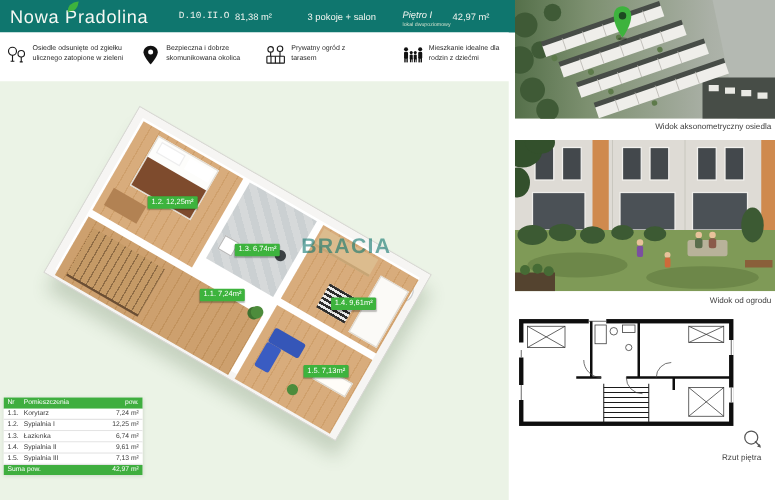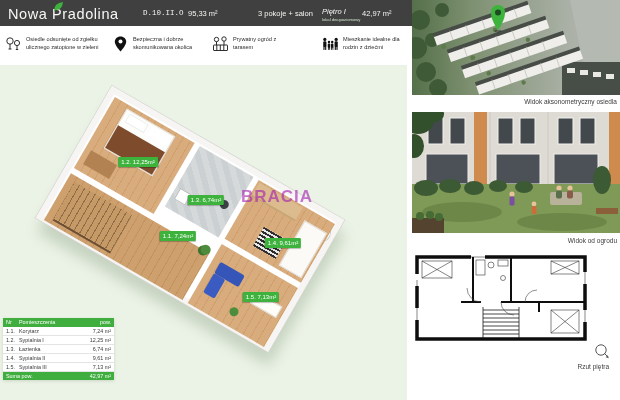--- a/index.html
+++ b/index.html
@@ -3,27 +3,27 @@
 <meta charset="utf-8">
 <style>
   * { margin:0; padding:0; box-sizing:border-box; }
   html,body { width:620px; height:400px; }
   body {
     position:relative; width:620px; height:400px; overflow:hidden;
     background:#ffffff; font-family:"Liberation Sans", sans-serif;
   }
 
   
-  .topbar { position:absolute; left:0; top:0; width:456px; height:26px; background:#404040; color:#fff; }
+  .topbar { position:absolute; left:0; top:0; width:456px; height:26px; background:#0f766e; color:#fff; }
   .logo-text { position:absolute; left:8px; top:6px; font-size:14.5px; letter-spacing:.6px; color:#f5f8f3; }
   .logo-leaf { position:absolute; left:52px; top:-3px; }
   .hdr-item { position:absolute; top:9px; font-size:7.5px; color:#f2f5f0; white-space:nowrap; }
   .hdr-id    { left:143px;font-family:Liberation Mono, monospace; }
   .hdr-area  { left:188px; }
-  .hdr-rooms { left:246px;margin-left:12px; }
+  .hdr-rooms { left:246px; }
   .hdr-floor { left:322px; top:7px;font-style:italic; }
   .hdr-floor-note { position:absolute; left:322px; top:16.5px; font-size:4.2px; color:#cfe0cc; white-space:nowrap; }
   .hdr-larea { left:362px; }
 
   
   .feature-bar { position:absolute; left:0; top:26px; width:407px; height:39px; background:#fff; }
   .feature { position:absolute; top:9px; display:flex; align-items:center; gap:4px; }
   .f1 { left:5px; }  .f2 { left:112px; }  .f3 { left:212px; }  .f4 { left:322px; }
   .feature .ftxt { font-size:5.6px; line-height:1.35; color:#2c2c2c; width:84px; }
   .f2 .ftxt { width:64px; } .f3 .ftxt { width:50px; } .f4 .ftxt { width:62px; }
@@ -64,21 +64,21 @@
   .plant15 { left:208px; top:124px; width:9px; height:9px; background:#4d8c3c; border-radius:50%; }
 
   .room-chip { position:absolute; transform:translate(-50%,-50%); background:#3db33d; color:#fff;
     font-size:6px; line-height:1; padding:2px 3px; border-radius:1px; white-space:nowrap; box-shadow:0 1px 1px rgba(0,0,0,.25); }
   .chip12 { left:138px; top:97px; }
   .chip13 { left:206px; top:135px; }
   .chip11 { left:178px; top:171px; }
   .chip14 { left:283px; top:178px; }
   .chip15 { left:261px; top:232px; }
   .watermark { position:absolute; left:277px; top:132px; transform:translate(-50%,-50%);
-    font-size:17px; font-weight:bold; letter-spacing:1px; color:#a21caf; opacity:.6; white-space:nowrap; }
+    font-size:17px; font-weight:bold; letter-spacing:1px; color:#0f766e; opacity:.6; white-space:nowrap; }
 
   
   .area-table { position:absolute; left:3px; top:253px; width:111px; font-size:5.4px; color:#3a3a3a;
     background:#fff; box-shadow:0 1px 3px rgba(60,80,55,.18); }
   .t-row { display:flex; align-items:center; height:9px; padding:0 3px; border-bottom:1px solid #e4e4e4; background:#fff; }
   .t-head, .t-foot { background:#3fae3f; color:#fff; height:8.5px; border-bottom:none; }
   .t-nr { width:13px; }
   .t-name { flex:1; }
   .t-area { width:28px; text-align:right; }
 
@@ -96,21 +96,21 @@
 <body>
 
 <div class="topbar">
   <span class="logo-text">Nowa Pradolina</span>
   <span class="logo-leaf">
     <svg width="13" height="9" viewBox="0 0 13 9">
         <path d="M2,9 Q2,1 11,0 Q10,8 4,8 Z" fill="#3db33d"></path>
       </svg>
   </span>
   <span class="hdr-item hdr-id">D.10.II.O</span>
-  <span class="hdr-item hdr-area">95,33 m²</span>
+  <span class="hdr-item hdr-area">81,38 m²</span>
   <span class="hdr-item hdr-rooms">3 pokoje + salon</span>
   <span class="hdr-item hdr-floor">Piętro I</span>
   <span class="hdr-floor-note">lokal dwupoziomowy</span>
   <span class="hdr-item hdr-larea">42,97 m²</span>
 </div>
 
 <div class="feature-bar">
   <div class="feature f1">
     <span class="ficon">
       <svg width="17" height="17" viewBox="0 0 17 17" fill="none" stroke="#1a1a1a" stroke-width="0.9">

